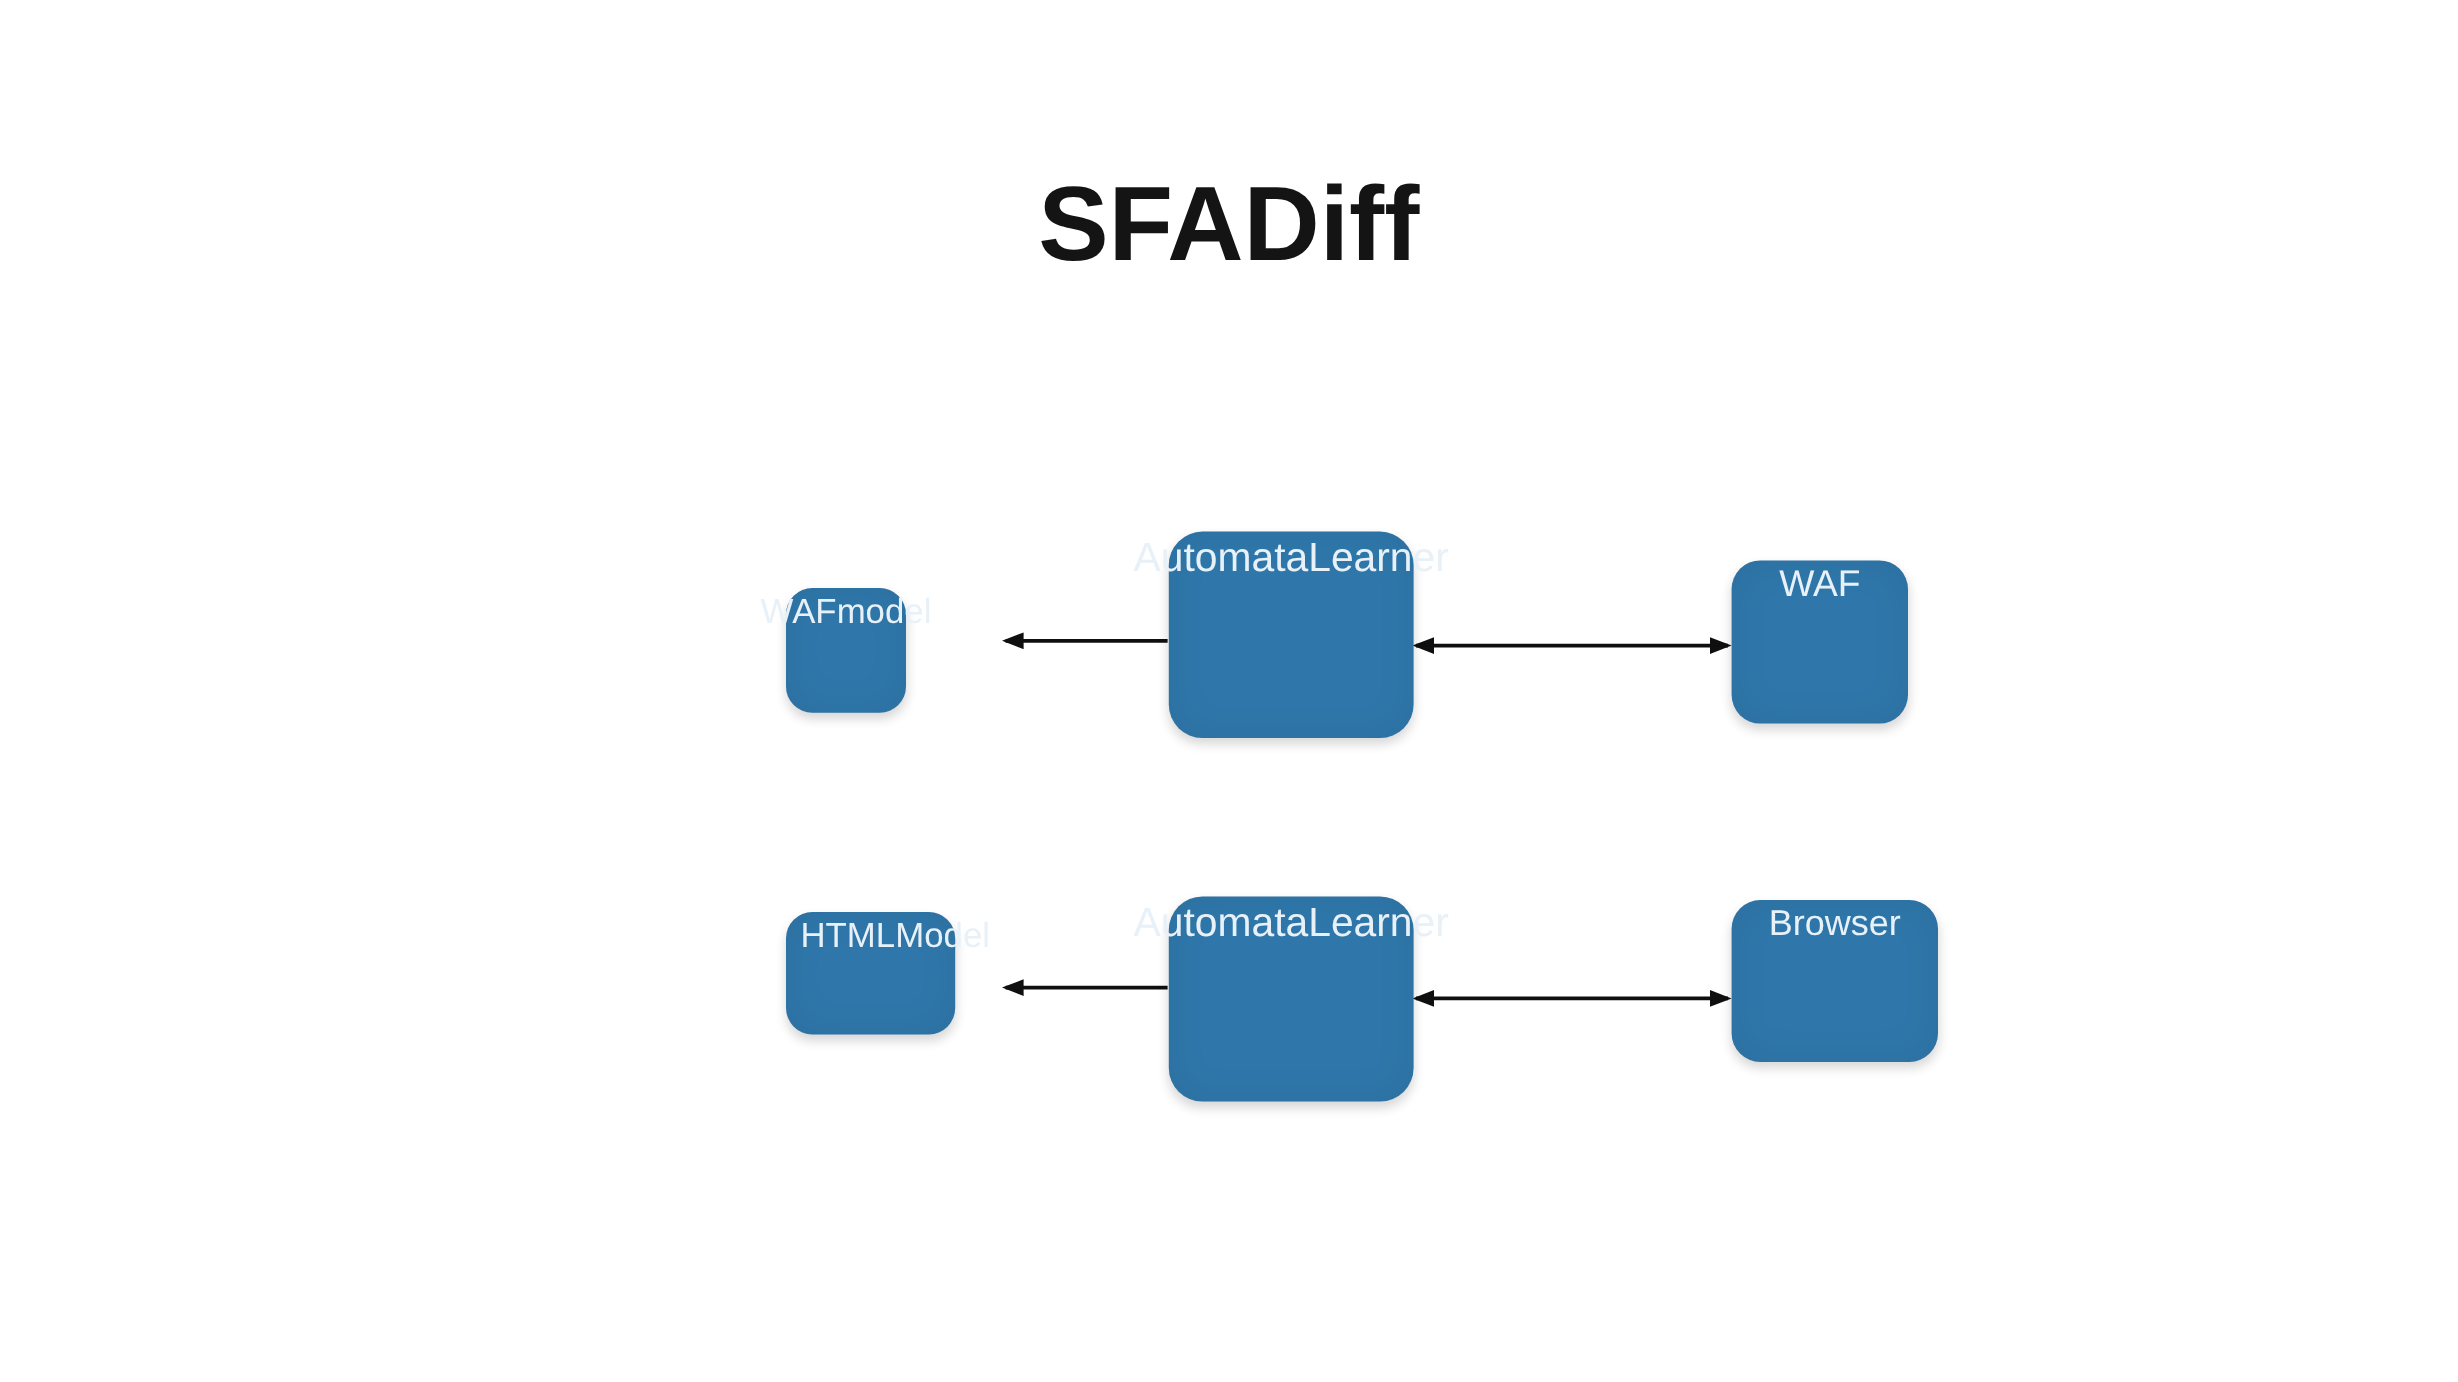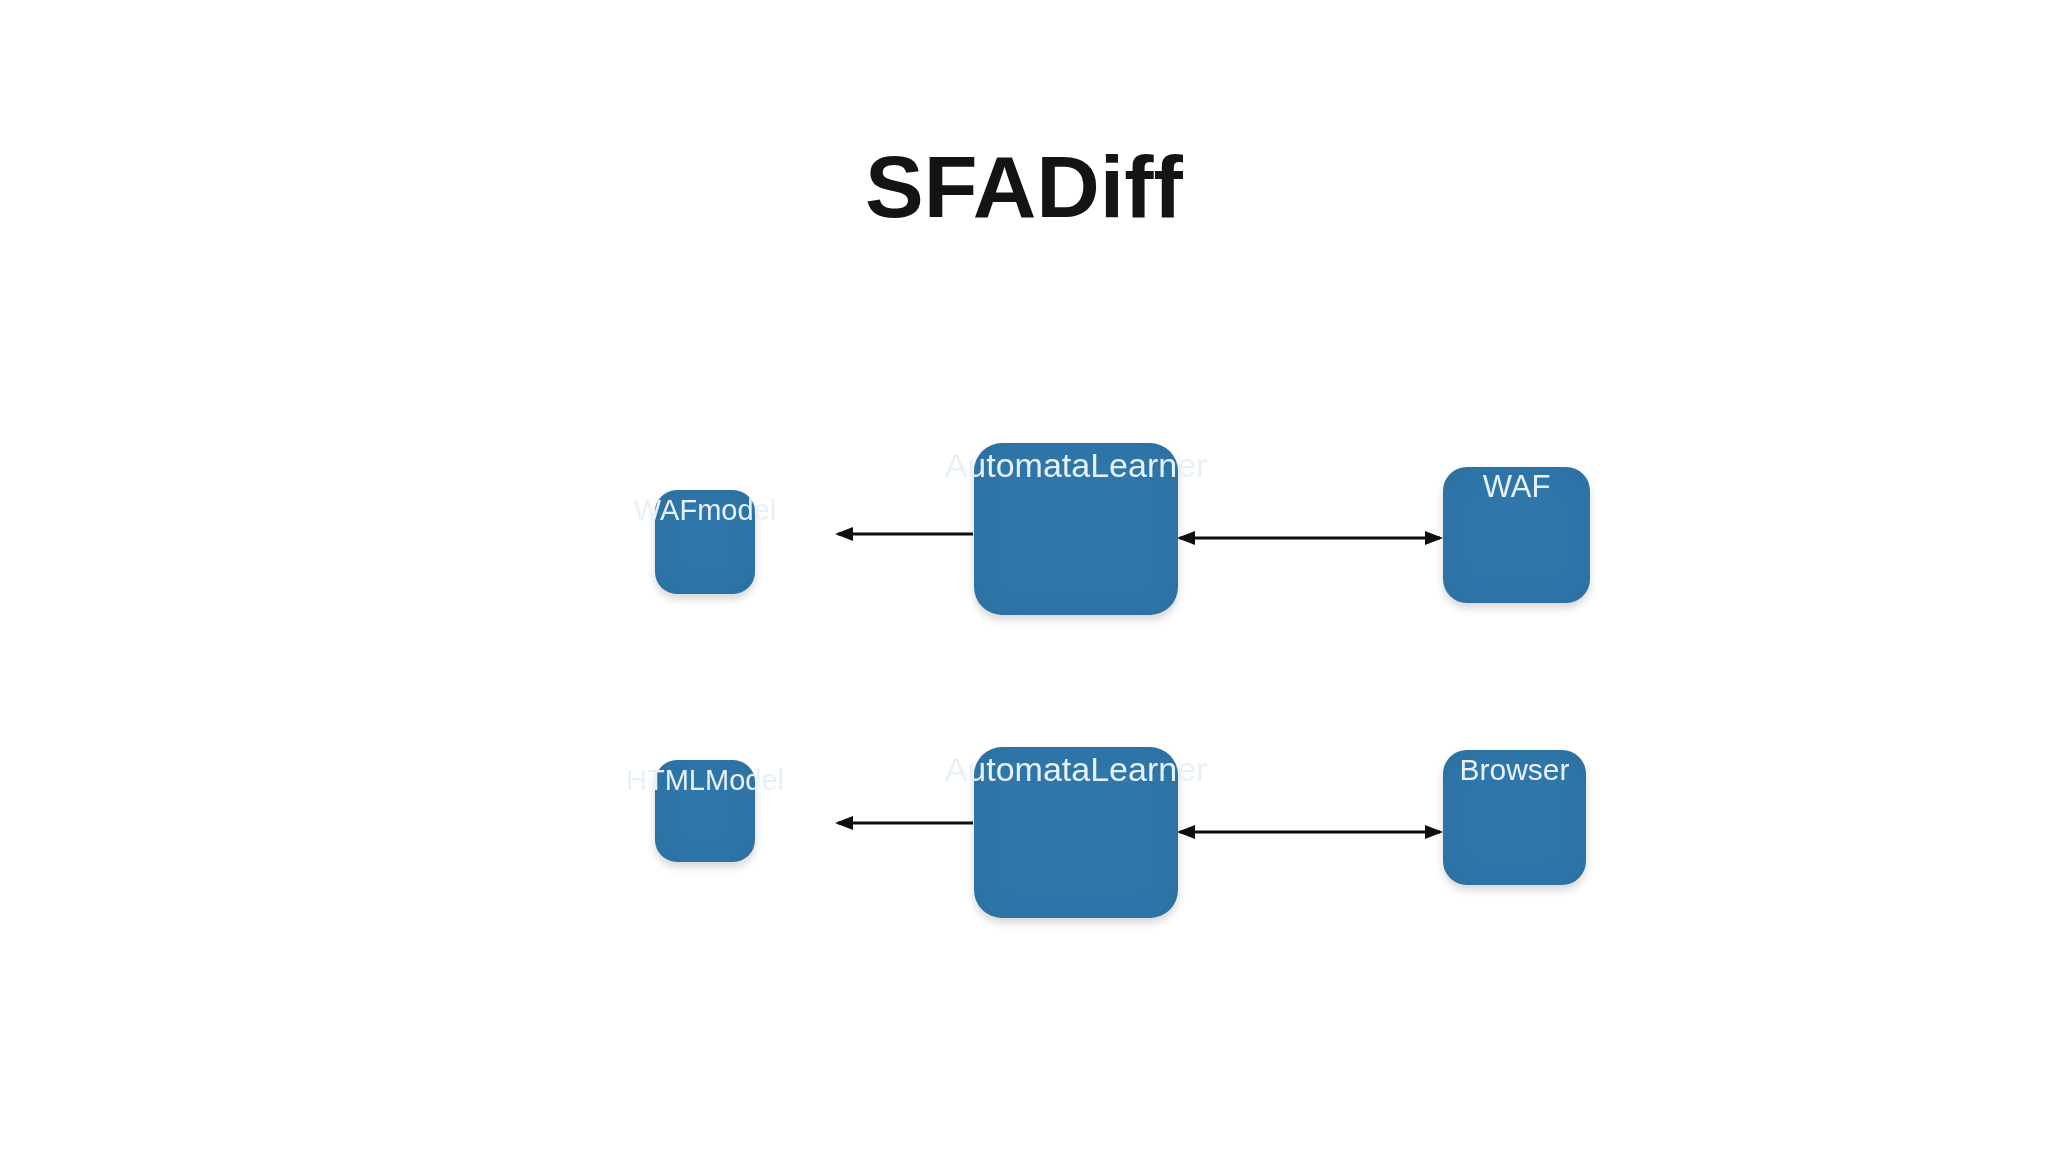--- a/index.html
+++ b/index.html
@@ -33,23 +33,23 @@
     flex-direction: row;
     align-items: flex-start;
     justify-content: center;
     text-align: center;
     box-shadow: 0 5px 9px rgba(0,0,0,0.16), inset 0 0 34px rgba(0,0,0,0.07);
   }
   .node .line { display: block; }
   .node-waf-model   { left: 655px;  top: 490px; width: 100px; height: 104px; border-radius: 22px; font-size: 29px; line-height: 40px; }
   .node-learner-top { left: 974px;  top: 443px; width: 204px; height: 172px; border-radius: 28px; font-size: 34px; line-height: 44px; }
   .node-waf         { left: 1443px; top: 467px; width: 147px; height: 136px; border-radius: 24px; font-size: 31px; line-height: 40px; }
-  .node-html-model  { left: 655px;  top: 760px; width: 100px; height: 102px; border-radius: 22px; font-size: 29px; line-height: 40px; }
+  .node-html-model  { left: 655px;  top: 760px; width: 100px; height: 102px; border-radius: 22px; font-size: 29px; line-height: 40px; padding-left: 41px; }
   .node-learner-bot { left: 974px;  top: 747px; width: 204px; height: 171px; border-radius: 28px; font-size: 34px; line-height: 44px; }
-  .node-browser     { left: 1443px; top: 750px; width: 143px; height: 135px; border-radius: 24px; font-size: 30px; line-height: 40px; }
+  .node-browser     { left: 1443px; top: 750px; width: 172px; height: 135px; border-radius: 24px; font-size: 30px; line-height: 40px; }
   .arrow-layer {
     position: absolute;
     left: 0; top: 0;
     width: 2048px; height: 1152px;
     pointer-events: none;
   }
   .arrow-line { stroke: var(--arrow, #0f0f0f); stroke-width: 3.2px; }
   .arrow-head { fill: var(--arrow, #0f0f0f); }
 </style>
 </head>

